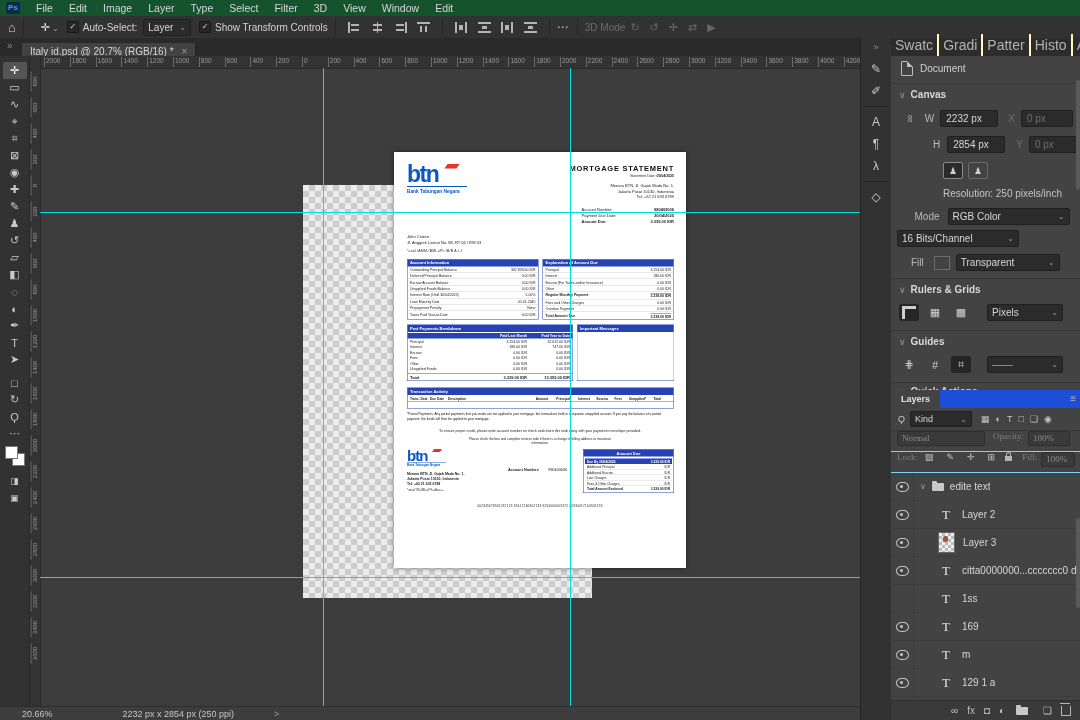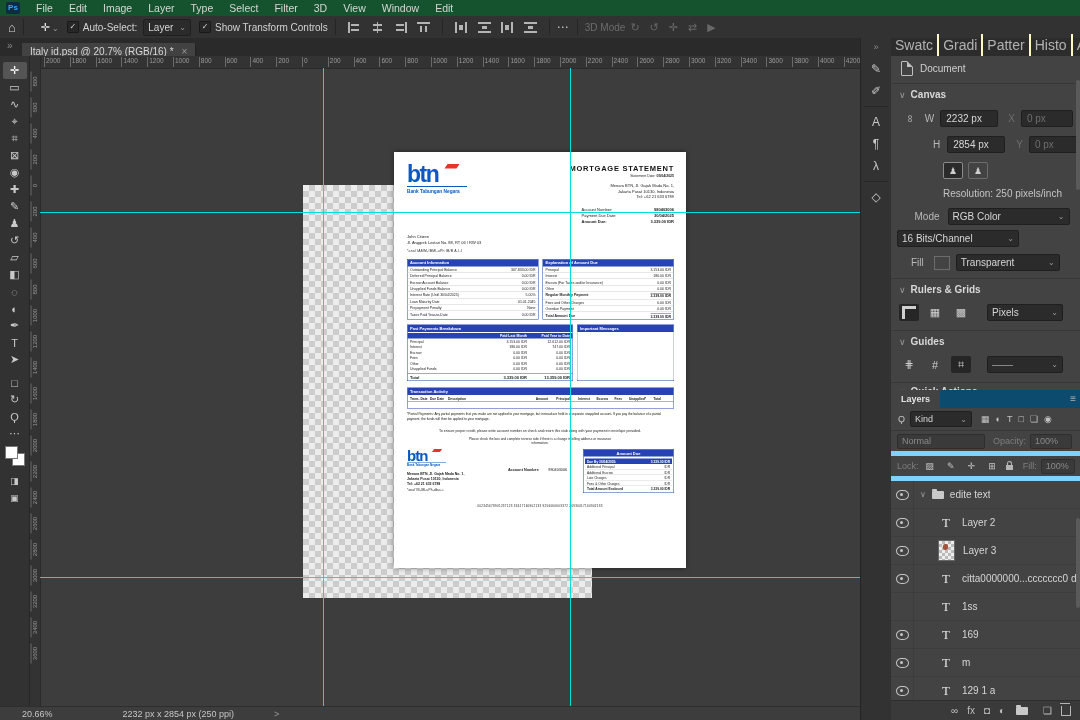--- a/index.html
+++ b/index.html
@@ -145,28 +145,28 @@
   .ico-doc{display:inline-block;width:10px;height:13px;border:1px solid #c0c0c0;border-radius:1px;margin:0 7px 0 10px;position:relative;}
   .ico-doc::before{content:"";position:absolute;right:-1px;top:-1px;border:3px solid #434343;border-left-color:#c0c0c0;border-bottom-color:#c0c0c0;}
   .chain{color:#b0b0b0;font-size:11px;transform:rotate(90deg);display:inline-block;}
   .oribtn{width:18px;height:15px;border:1px solid #6c6c6c;border-radius:2px;display:flex;align-items:center;justify-content:center;color:#cfcfcf;font-size:9px;margin-right:5px;}
   .oribtn.active{background:#2b2b2b;border-color:#8a8a8a;}
   .sqbtn{width:20px;height:17px;border-radius:2px;display:flex;align-items:center;justify-content:center;color:#cfcfcf;font-size:11px;margin-right:6px;background:transparent;}
   .sqbtn.active{background:#262626;}
   .ico-corner{display:inline-block;width:11px;height:10px;border-left:3px solid #cfcfcf;border-top:3px solid #cfcfcf;}
   .pscroll{position:absolute;right:1px;top:24px;width:4px;height:110px;background:#5a5a5a;border-radius:2px;}
   
-  #layershdr{position:absolute;left:0;top:352px;width:190px;height:18px;background:#0c4a6e;}
+  #layershdr{position:absolute;left:0;top:352px;width:190px;height:18px;background:#1d4ed8;}
   .ltab{position:absolute;left:0;top:0;height:18px;background:#434343;color:#e4e4e4;font-size:9px;font-weight:bold;line-height:18px;padding:0 10px;}
   #layers-menu{position:absolute;right:5px;top:3px;color:#b0b0b0;font-size:10px;}
   #layersbody{position:absolute;left:0;top:370px;width:190px;height:292px;overflow:hidden;background:#434343;}
   .lfrow{display:flex;align-items:center;height:22px;padding:0 4px;border-bottom:1px solid #383838;}
   .lfrow .dd{height:14px;font-size:9px;margin-left:2px;}
   .lf-ico{color:#c4c4c4;font-size:9px;margin:0 3px;}
-  .lrow2{display:flex;align-items:center;height:20px;padding:0 6px;font-size:9px;color:#7e7e7e;border-bottom:5px solid #7dd3fc;}
+  .lrow2{display:flex;align-items:flex-start;height:20px;padding:0 6px;font-size:9px;color:#7e7e7e;border-bottom:1px solid #7dd3fc;font-family:Liberation Serif, serif;}
   .lfield{background:#3a3a3a;border:1px solid #2e2e2e;border-radius:2px;color:#8a8a8a;font-size:9px;height:13px;line-height:13px;padding:0 4px;}
   .layer{display:flex;align-items:center;height:27px;border-bottom:1px solid #3d3d3d;color:#d6d6d6;font-size:10px;}
   .eyecell{width:22px;height:27px;display:flex;align-items:center;justify-content:center;border-right:1px solid #3d3d3d;flex:0 0 auto;}
   .eye{width:11px;height:8px;border:1px solid #c4c4c4;border-radius:50% / 60%;position:relative;display:inline-block;}
   .eye::after{content:"";position:absolute;left:3px;top:2px;width:3px;height:3px;background:#c4c4c4;border-radius:50%;}
   .lthumb-t{width:16px;text-align:center;font-family:"Liberation Serif",serif;font-size:13px;color:#e8e8e8;margin:0 8px;}
   .lthumb-img{width:15px;height:19px;margin:0 8px;background-image:linear-gradient(45deg,#bbb 25%,transparent 25%,transparent 75%,#bbb 75%),linear-gradient(45deg,#bbb 25%,transparent 25%,transparent 75%,#bbb 75%);background-color:#eee;background-size:6px 6px;background-position:0 0,3px 3px;border:1px solid #666;position:relative;}
   .lthumb-img::after{content:"";position:absolute;left:4px;top:3px;width:5px;height:6px;background:#a2543e;border-radius:2px;}
   .ico-folder{width:12px;height:8px;background:#c9c9c9;border-radius:1px;position:relative;display:inline-block;margin:0 6px 0 2px;}
   .ico-folder::before{content:"";position:absolute;top:-2px;left:0;width:5px;height:2px;background:#c9c9c9;border-radius:1px 1px 0 0;}

